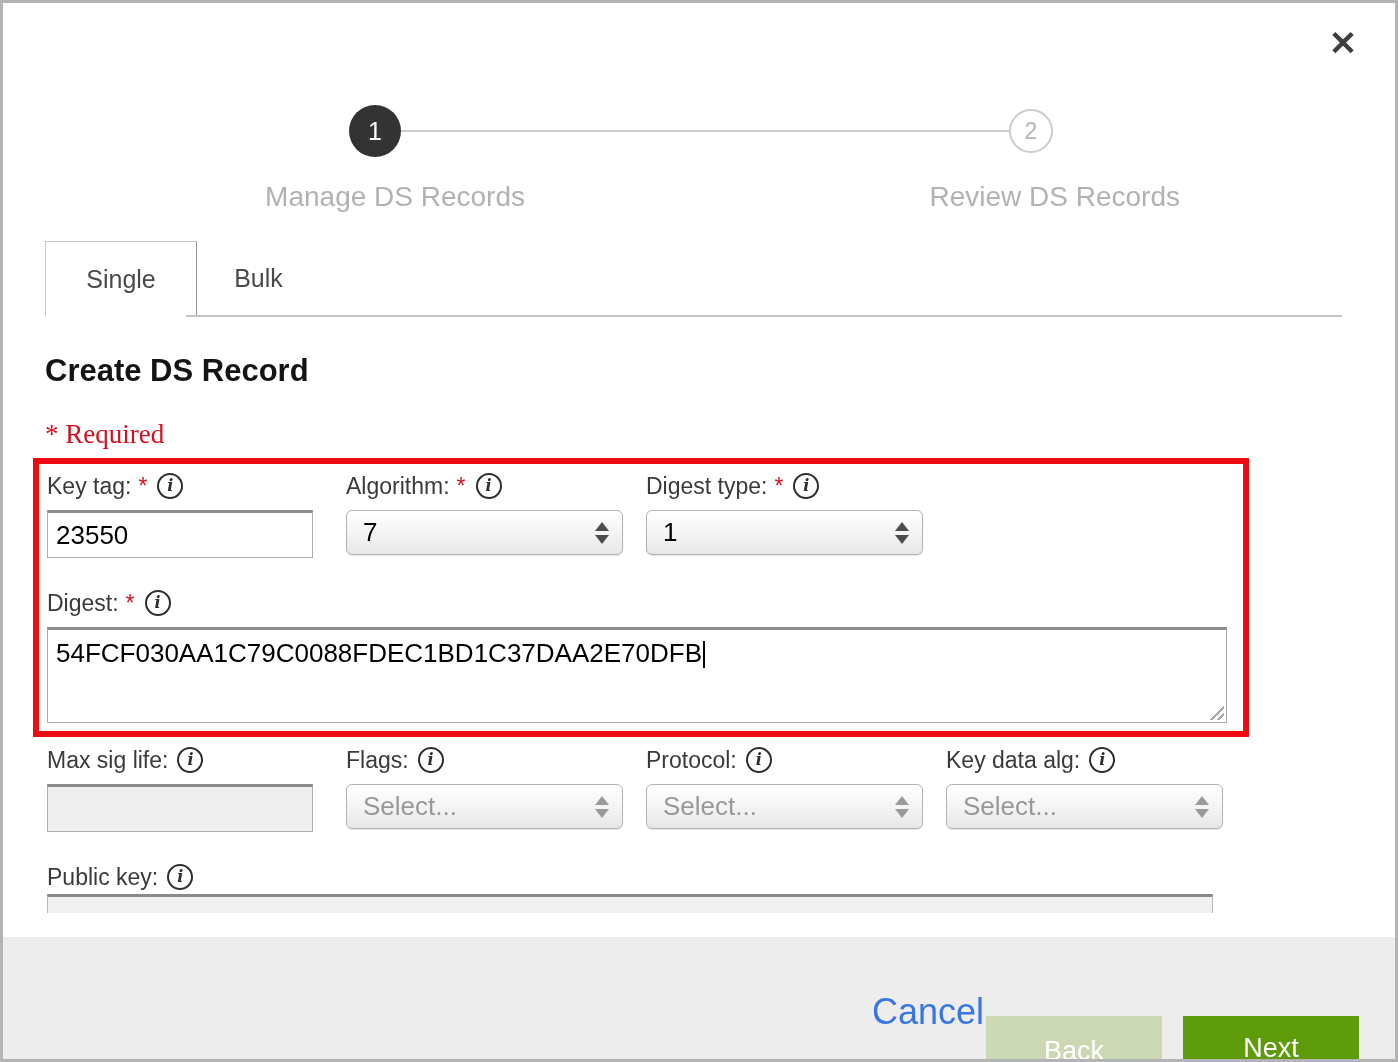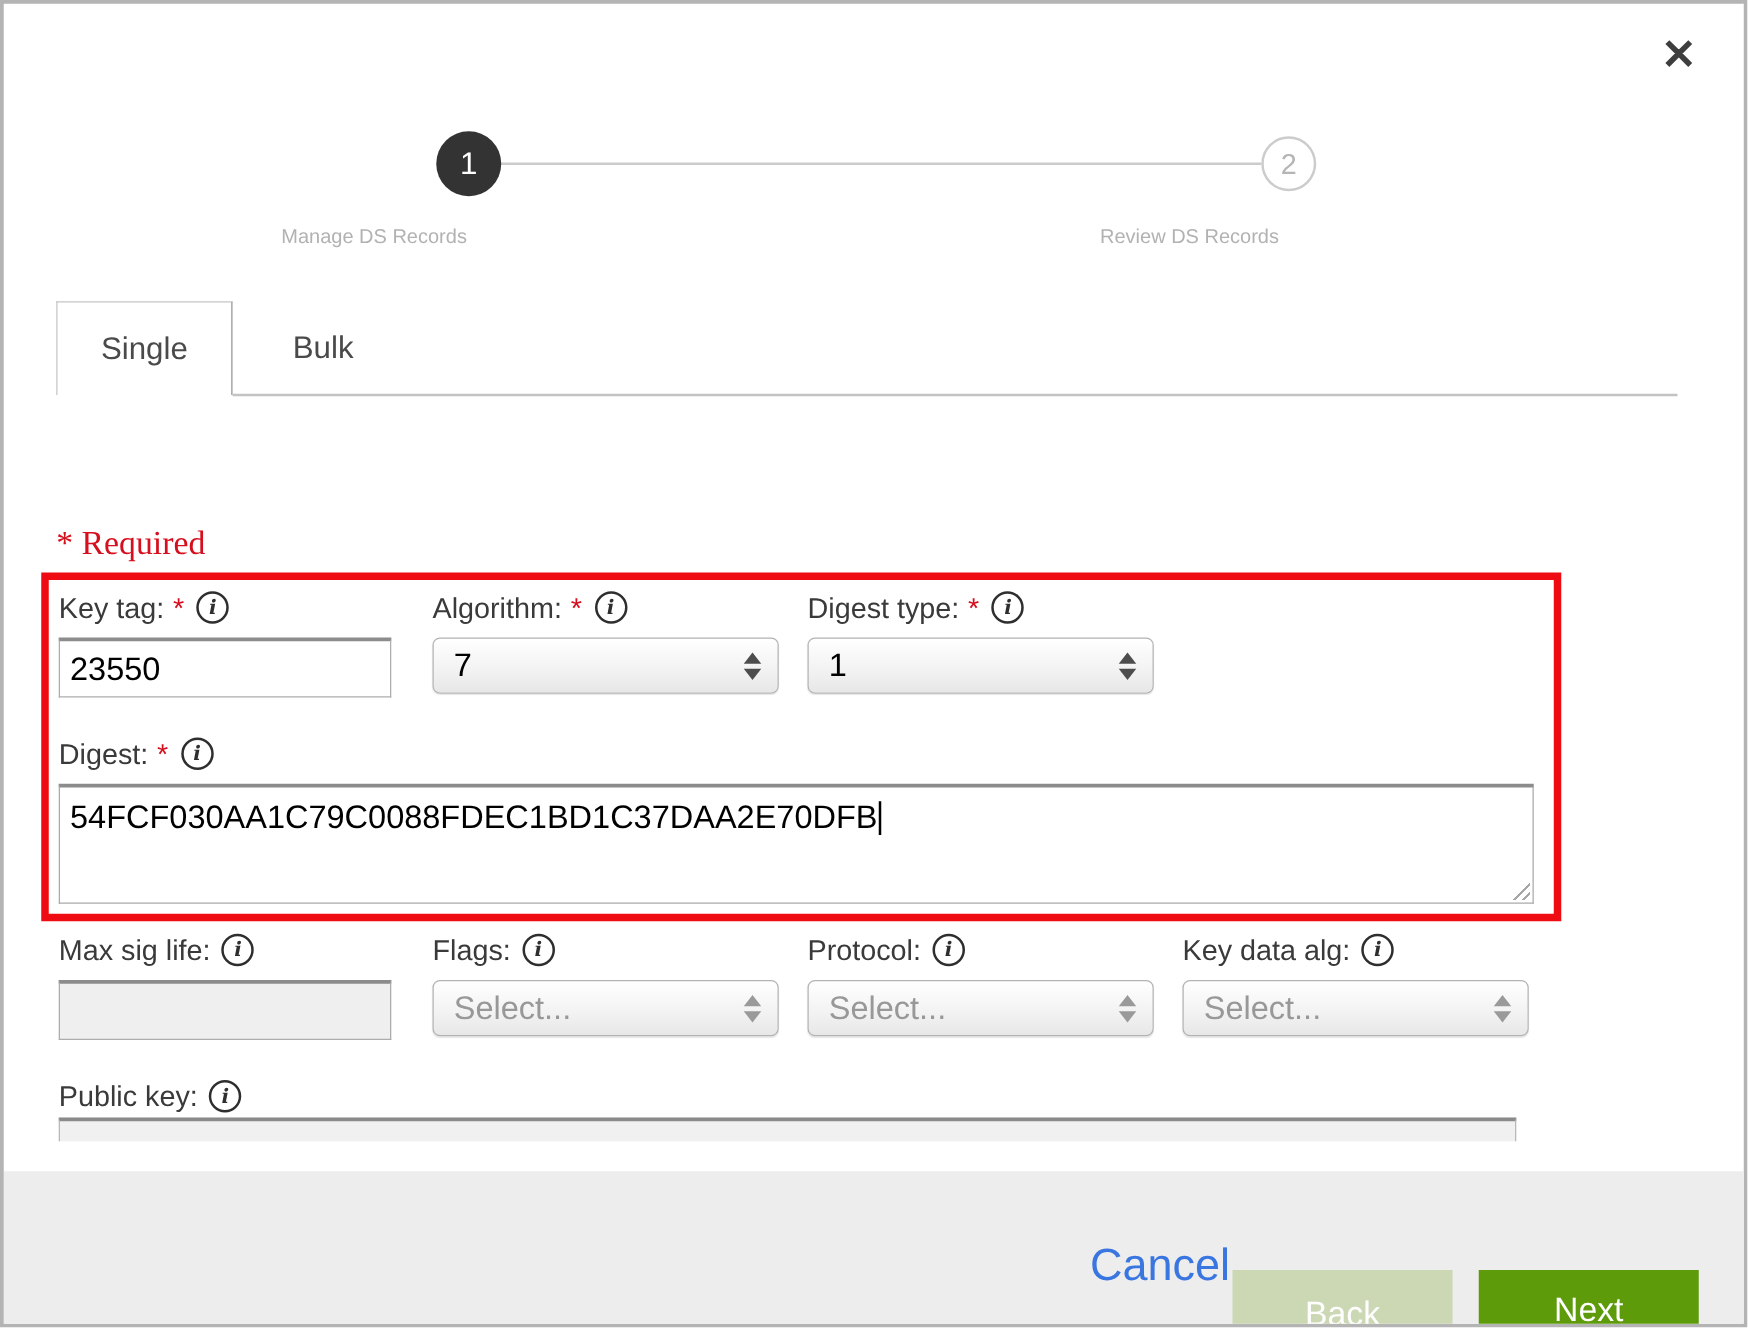--- a/index.html
+++ b/index.html
@@ -15,28 +15,28 @@
     justify-content:center; cursor:pointer; }
   
   .step-circle { position:absolute; border-radius:50%; display:flex; align-items:center;
     justify-content:center; }
   .step-1 { left:346px; top:102px; width:52px; height:52px; background:#333333;
     color:#ffffff; font-size:25px; font-weight:500; }
   .step-2 { left:1006px; top:106px; width:44px; height:44px; background:#ffffff;
     border:2px solid #cccccc; color:#b5b5b5; font-size:23px; }
   .step-line { position:absolute; left:398px; top:127px; width:608px; height:2px;
     background:#cccccc; }
-  .step-label { position:absolute; width:300px; text-align:left; top:178px;
-    font-size:16px; color:#b2b2b2; }
+  .step-label { position:absolute; width:300px; text-align:right; top:178px;
+    font-size:28px; color:#b2b2b2; }
   .step-label.l1 { left:222px; }
   .step-label.l2 { left:877px; }
   
   .tab { position:absolute; top:238px; height:75px; display:flex; align-items:center;
     justify-content:center; font-size:25px; color:#4a4a4a; cursor:pointer; }
-  .tab-single { left:42px; width:141px; background:#fff;
+  .tab-single { left:42px; width:152px; background:#fff;
     border-top:1px solid #c6c6c6; border-left:1px solid #c6c6c6; border-right:1px solid #949494; }
   .tab-bulk { left:183px; width:145px; }
   .tab-bottom-line { position:absolute; left:183px; top:312px; width:1156px; height:2px;
     background:#c3c3c3; }
   
   .heading { position:absolute; left:42px; top:350px; font-size:31px; font-weight:bold;
     color:#141414; }
   .required-note { position:absolute; left:42px; top:416px; font-size:27px; color:#d60f1e;font-family:Liberation Serif, serif; }
   
   .annotation-box { position:absolute; left:30px; top:455px; width:1216px; height:279px;
@@ -99,20 +99,21 @@
   <div class="step-line"></div>
   <div class="step-circle step-1">1</div>
   <div class="step-circle step-2">2</div>
   <div class="step-label l1">Manage DS Records</div>
   <div class="step-label l2">Review DS Records</div>
 
   <div class="tab tab-single">Single</div>
   <div class="tab tab-bulk">Bulk</div>
   <div class="tab-bottom-line"></div>
 
+  <div class="heading">Create DS Record</div>
   <div class="required-note">* Required</div>
 
   <div class="annotation-box"></div>
 
   <div class="fgroup" style="left:44px; top:466px;">
     <div class="label-row">
       <span class="field-label">Key tag:</span>
       <span class="req">*</span>
       <span class="info-icon">
         <span class="info-glyph">i</span>

